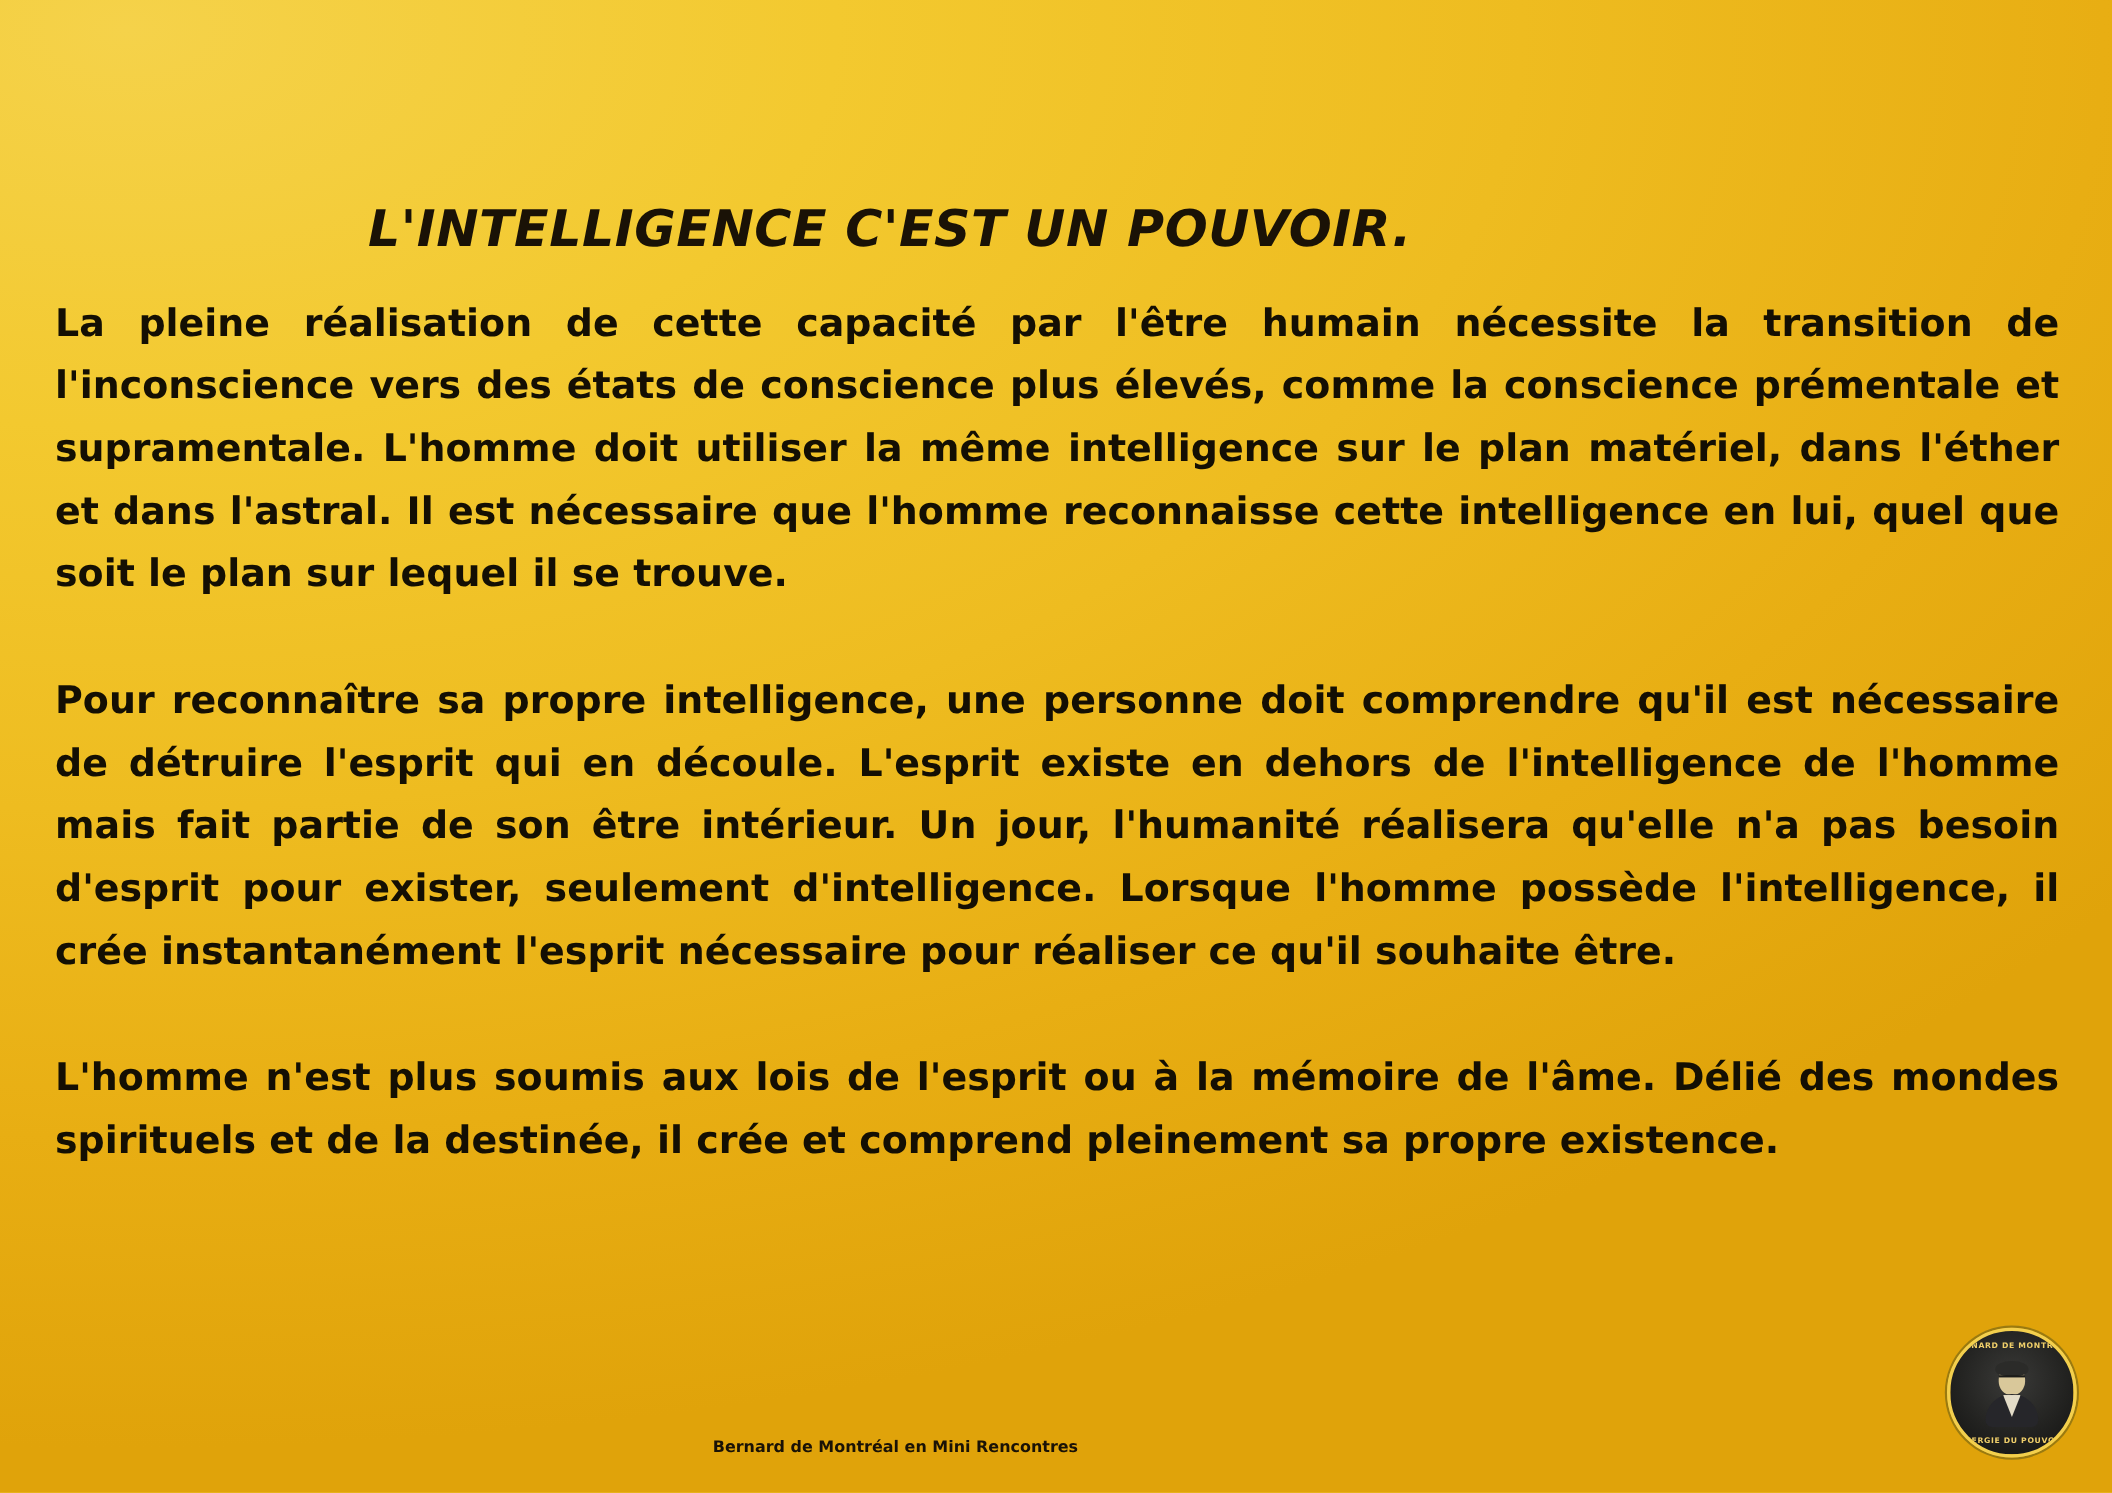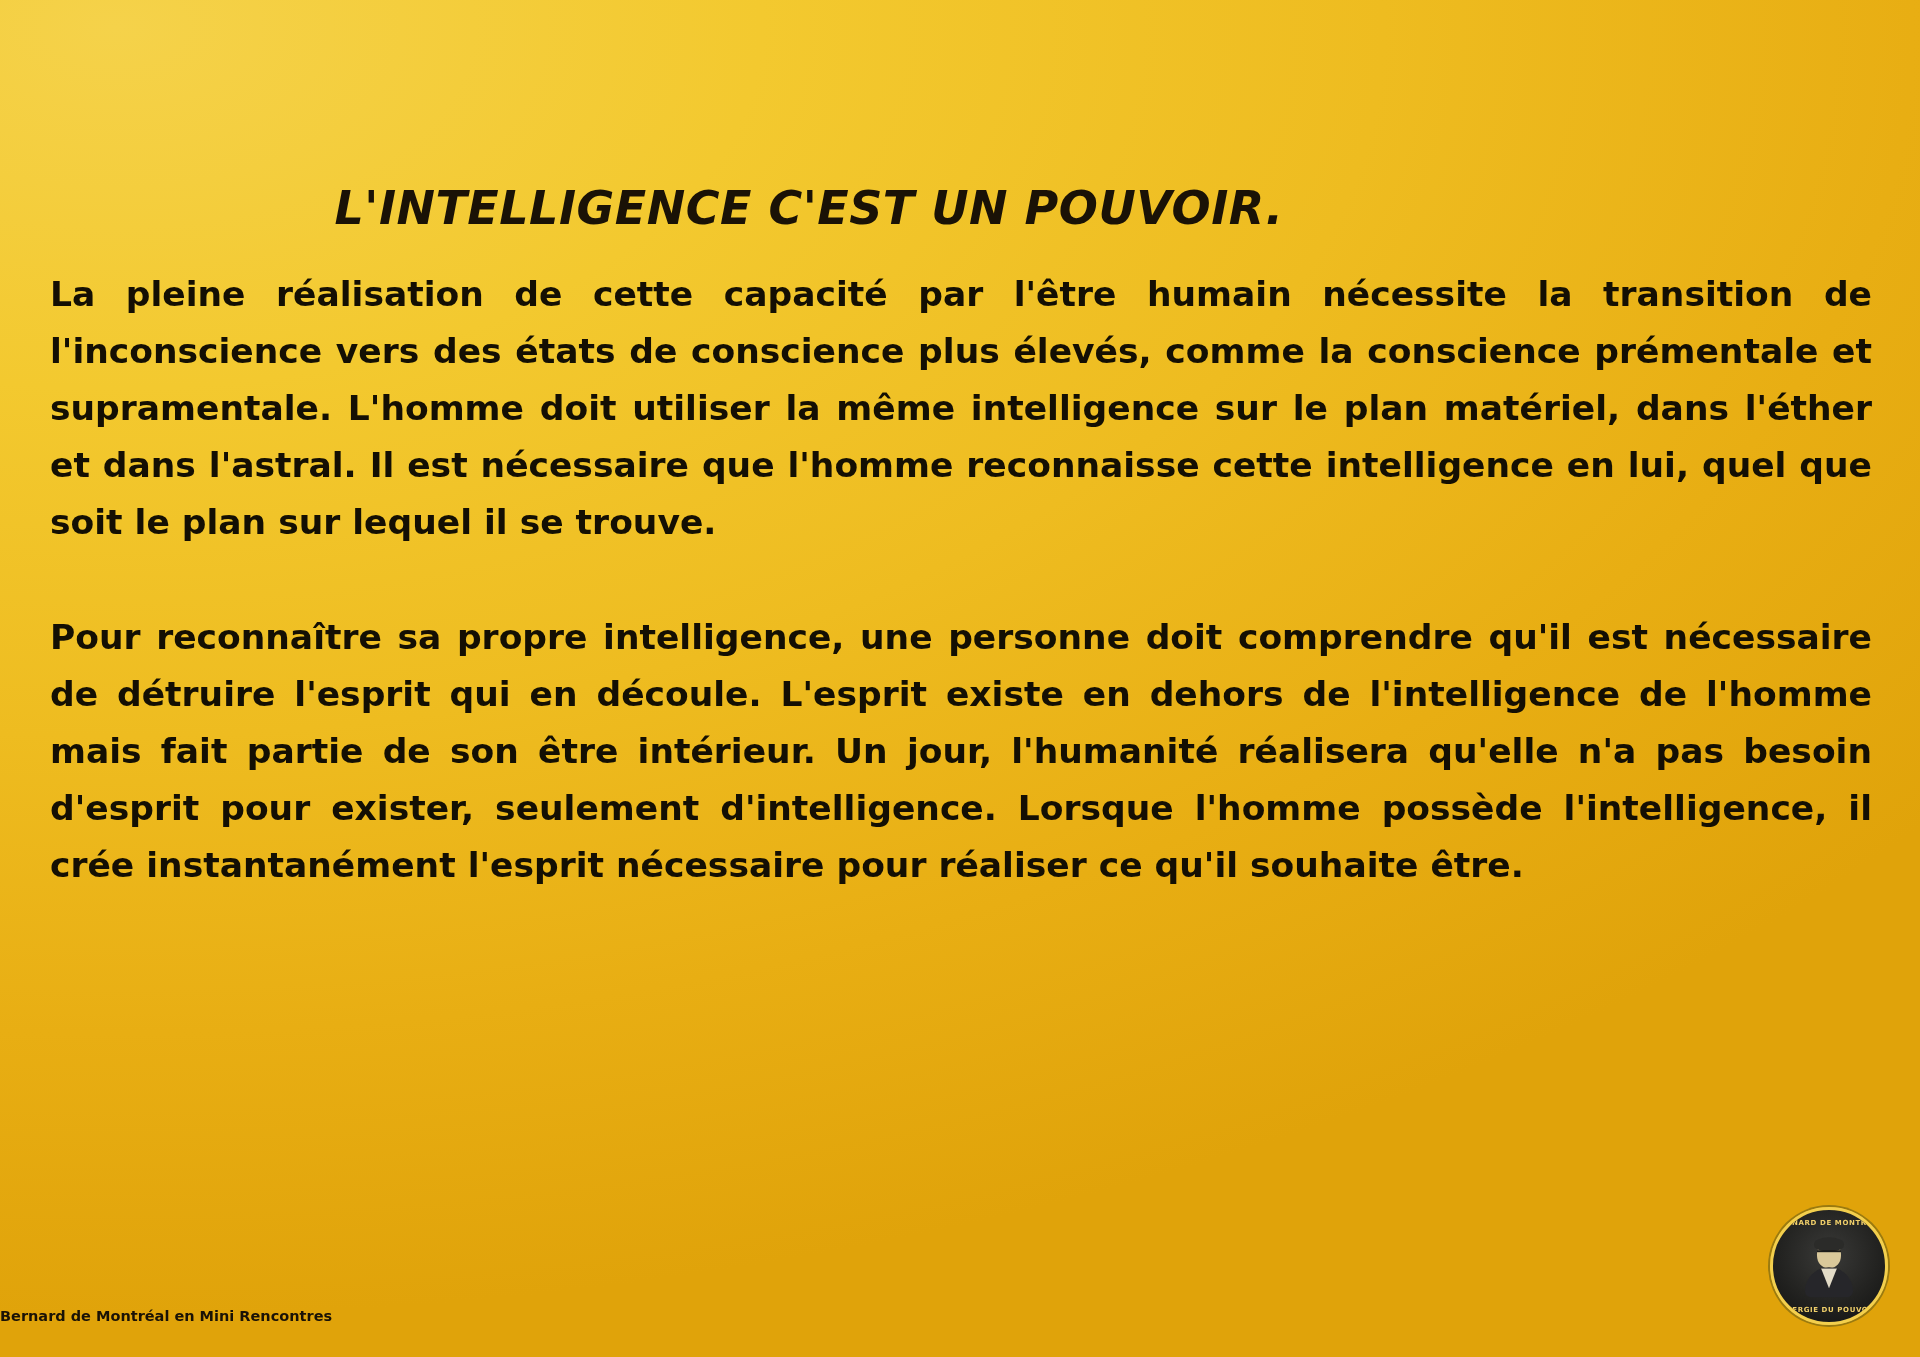--- a/index.html
+++ b/index.html
@@ -52,21 +52,21 @@
     margin: 0 0 58px 0;
   }
   .body-text p:last-child {
     margin-bottom: 0;
   }
   .credits {
     position: absolute;
     left: 0;
     bottom: 30px;
     width: 1628px;
-    text-align: left;
+    text-align: center;
     font-family: "DejaVu Sans", sans-serif;
     font-weight: 700;
     font-size: 14.5px;
     line-height: 21px;
     color: #1a1206;
   }
   .credits div {
     white-space: nowrap;
   }
   .logo {
@@ -150,20 +150,21 @@
 </head>
 <body>
 
 <div class="slide">
 
   <h1 class="title">L'INTELLIGENCE C'EST UN POUVOIR.</h1>
 
   <div class="body-text">
     <p>La pleine réalisation de cette capacité par l'être humain nécessite la transition de l'inconscience vers des états de conscience plus élevés, comme la conscience prémentale et supramentale. L'homme doit utiliser la même intelligence sur le plan matériel, dans l'éther et dans l'astral. Il est nécessaire que l'homme reconnaisse cette intelligence en lui, quel que soit le plan sur lequel il se trouve.</p>
     <p>Pour reconnaître sa propre intelligence, une personne doit comprendre qu'il est nécessaire de détruire l'esprit qui en découle. L'esprit existe en dehors de l'intelligence de l'homme mais fait partie de son être intérieur. Un jour, l'humanité réalisera qu'elle n'a pas besoin d'esprit pour exister, seulement d'intelligence. Lorsque l'homme possède l'intelligence, il crée instantanément l'esprit nécessaire pour réaliser ce qu'il souhaite être.</p>
+    <p>L'homme n'est plus soumis aux lois de l'esprit ou à la mémoire de l'âme. Délié des mondes spirituels et de la destinée, il crée et comprend pleinement sa propre existence.</p>
   </div>
 
   <div class="credits">
     <div>Bernard de Montréal en Mini Rencontres</div>
   </div>
 
   <div class="logo">
     <div class="ring-text-top">BERNARD DE MONTRÉAL</div>
     <div class="portrait">
       <div class="head"></div>

